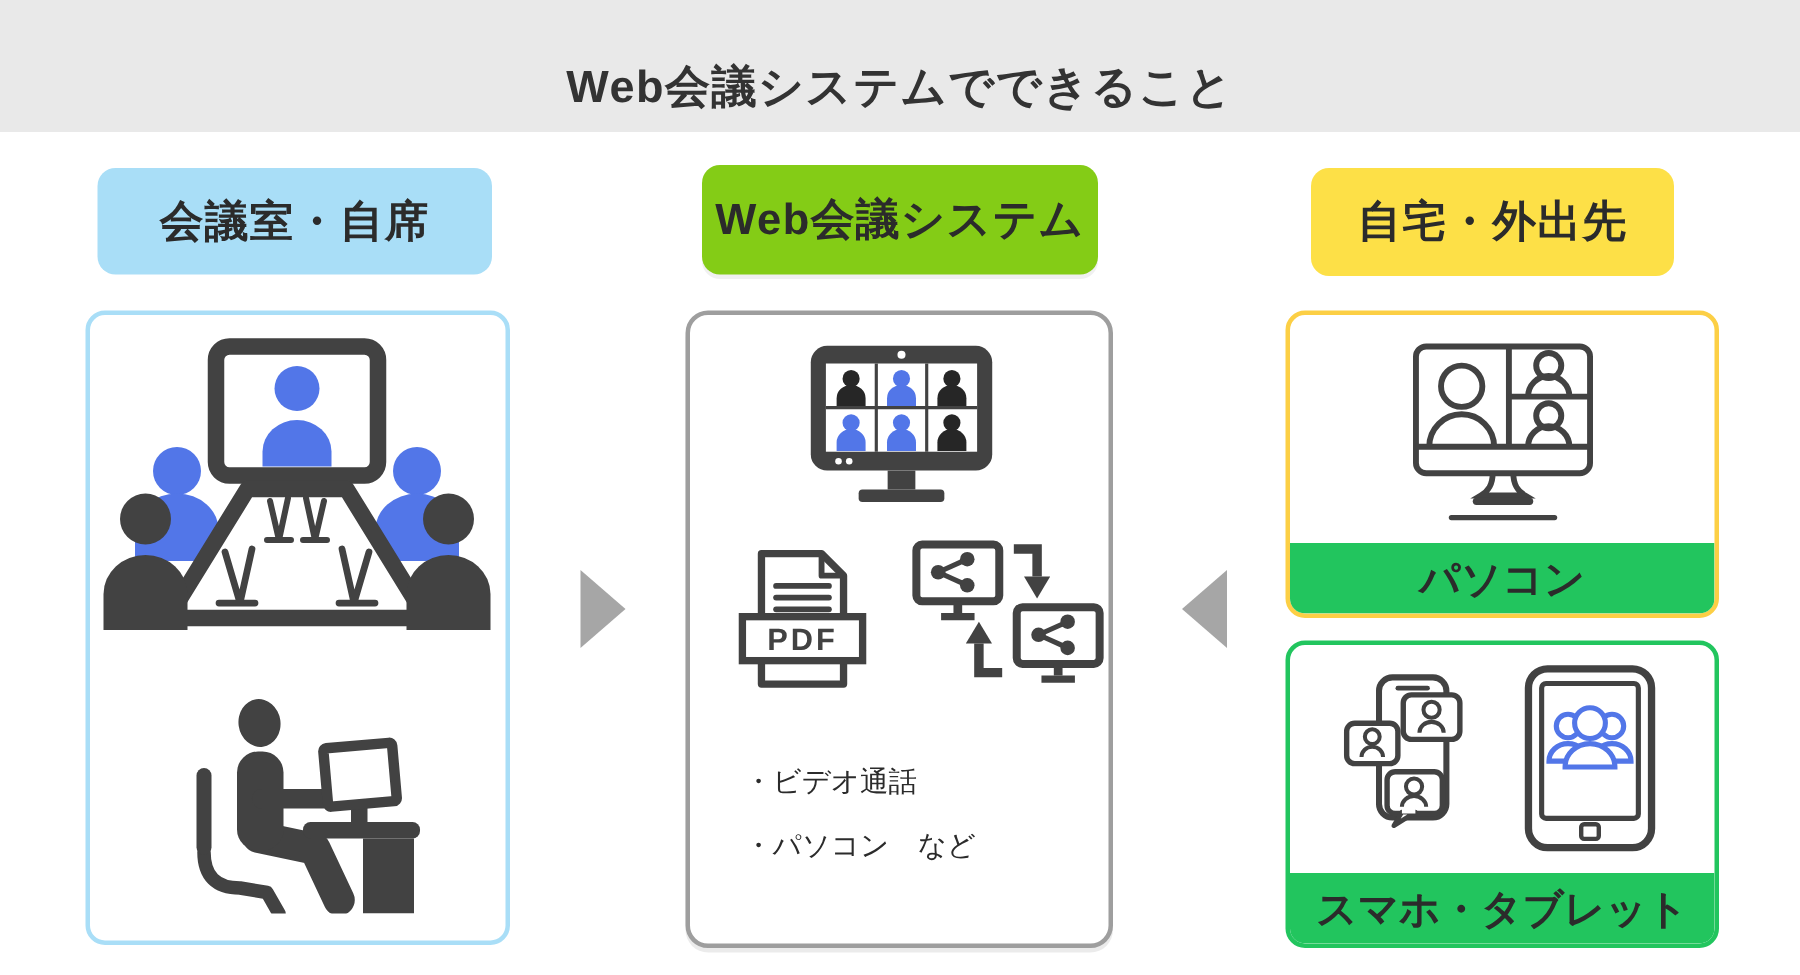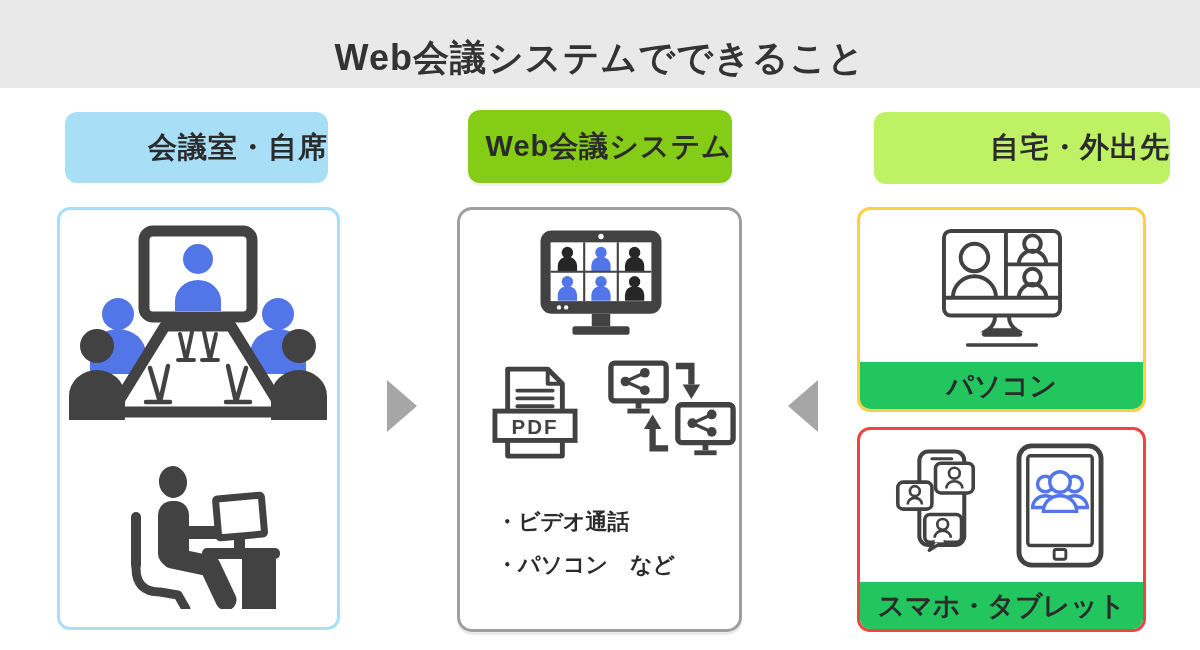--- a/index.html
+++ b/index.html
@@ -2,38 +2,38 @@
 <html><head>
 <meta charset="utf-8">
 <style>
   html,body{margin:0;padding:0;background:#ffffff;}
   body{font-family:"Liberation Sans","DejaVu Sans",sans-serif;}
   .stage{position:relative;width:1200px;height:650px;background:#ffffff;overflow:hidden;color:#2b2b2b;}
   *{box-sizing:border-box;}
 
   .header{position:absolute;left:0;top:0;width:1200px;height:88px;background:#e9e9e9;
           display:flex;align-items:center;justify-content:center;}
-  .title{font-size:36px;font-weight:bold;color:#333333;letter-spacing:1px;margin-top:28px;}
-
-  .label{position:absolute;display:flex;align-items:center;justify-content:flex-end;
+  .title{font-size:30px;font-weight:bold;color:#333333;letter-spacing:1px;margin-top:28px;}
+
+  .label{position:absolute;display:flex;align-items:center;justify-content:center;
          font-size:29px;font-weight:bold;border-radius:12px;color:#2b2b2b;letter-spacing:1px;}
   #label-left{left:65px;top:112px;width:263px;height:71px;background:#a9def7;}
   #label-center{left:468px;top:110px;width:264px;height:73px;background:#84cc16;box-shadow:0 3px 0 rgba(0,0,0,0.06);}
-  #label-right{left:874px;top:112px;width:296px;height:72px;background:#bef264;}
+  #label-right{left:874px;top:112px;width:242px;height:72px;background:#fde047;}
 
   .box{position:absolute;background:#ffffff;border-radius:13px;}
   #box-left{left:57px;top:207px;width:283px;height:423px;border:3px solid #a9def7;}
   #box-center{left:457px;top:207px;width:285px;height:425px;border:3px solid #9e9e9e;border-radius:15px;box-shadow:0 3px 0 rgba(0,0,0,0.08);}
   #box-pc{left:857px;top:207px;width:289px;height:205px;border:3px solid #fccf45;overflow:hidden;}
-  #box-mobile{left:857px;top:427px;width:289px;height:205px;border:3px solid #ef4444;overflow:hidden;}
+  #box-mobile{left:857px;top:427px;width:289px;height:205px;border:3px solid #22c55e;overflow:hidden;}
 
   .band{position:absolute;left:0;right:0;bottom:0;height:47px;background:#22c55e;
         display:flex;align-items:center;justify-content:center;font-size:27px;font-weight:bold;color:#2b2b2b;}
 
-  .features{position:absolute;left:496px;top:500px;font-size:22px;font-weight:bold;line-height:43px;color:#2b2b2b;}
+  .features{position:absolute;left:496px;top:500px;font-size:19px;font-weight:normal;line-height:43px;color:#2b2b2b;}
   .features div{white-space:pre;}
 
   .arrow{position:absolute;width:0;height:0;}
   #arrow-ltr{left:387px;top:380px;border-top:26px solid transparent;border-bottom:26px solid transparent;border-left:30px solid #a6a6a6;}
   #arrow-rtl{left:788px;top:380px;border-top:26px solid transparent;border-bottom:26px solid transparent;border-right:30px solid #a6a6a6;}
 
   .icon-svg{position:absolute;}
   #svg-meeting{left:68px;top:222px;width:260px;height:198px;}
   #svg-desk{left:122px;top:464px;width:160px;height:145px;}
   #svg-videogrid{left:538px;top:228px;width:126px;height:111px;}

